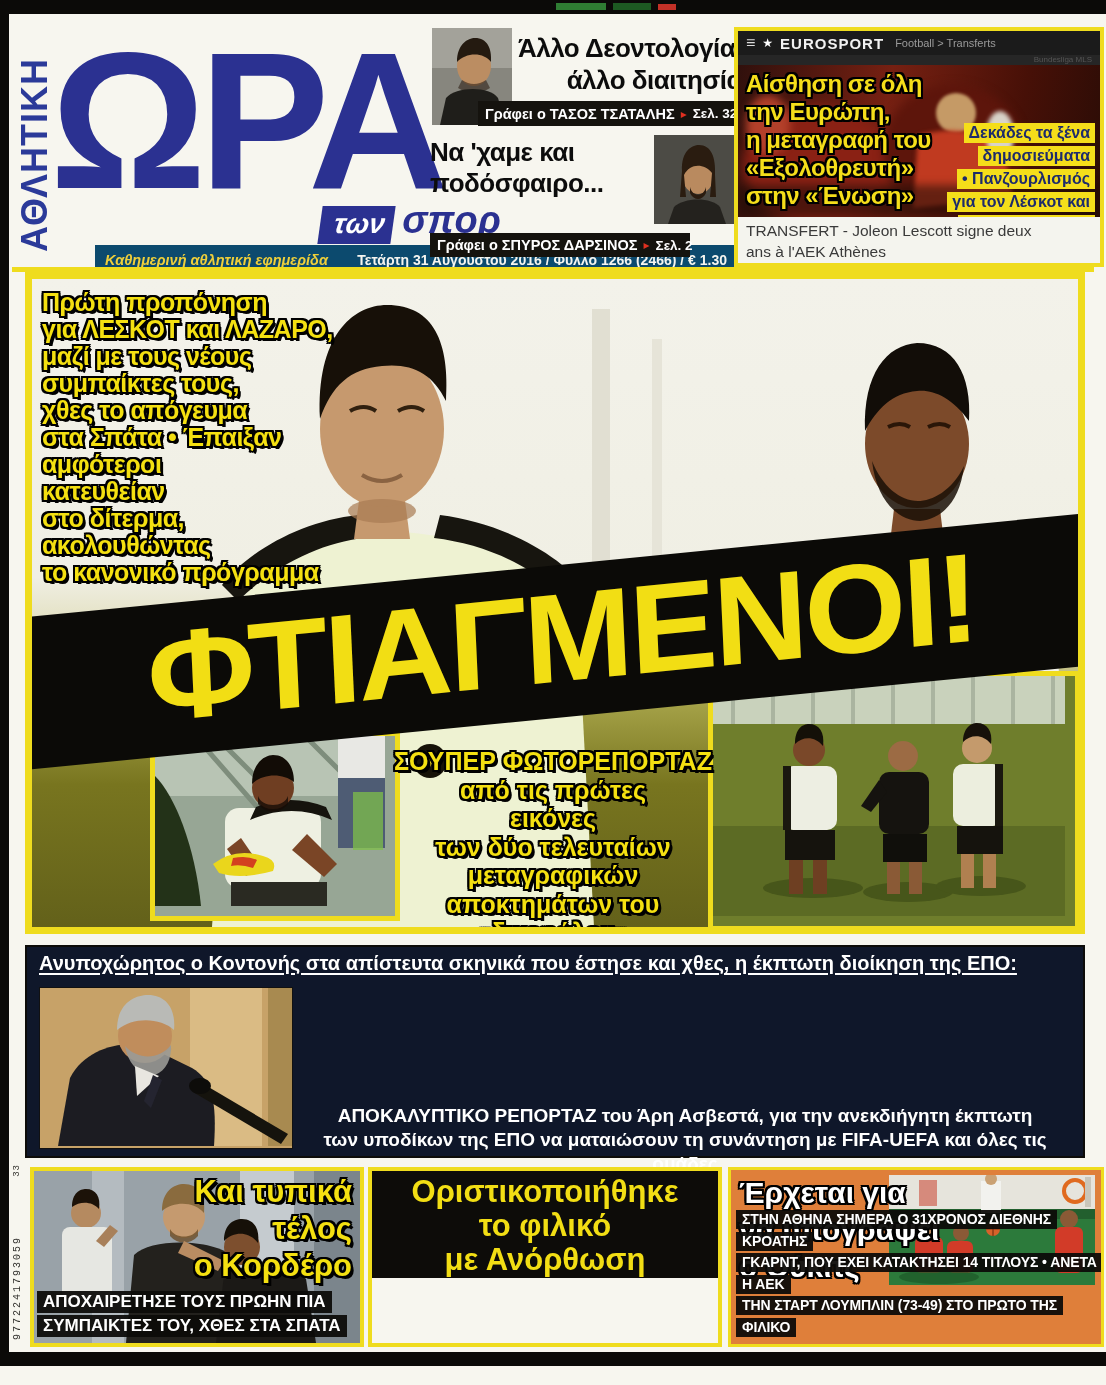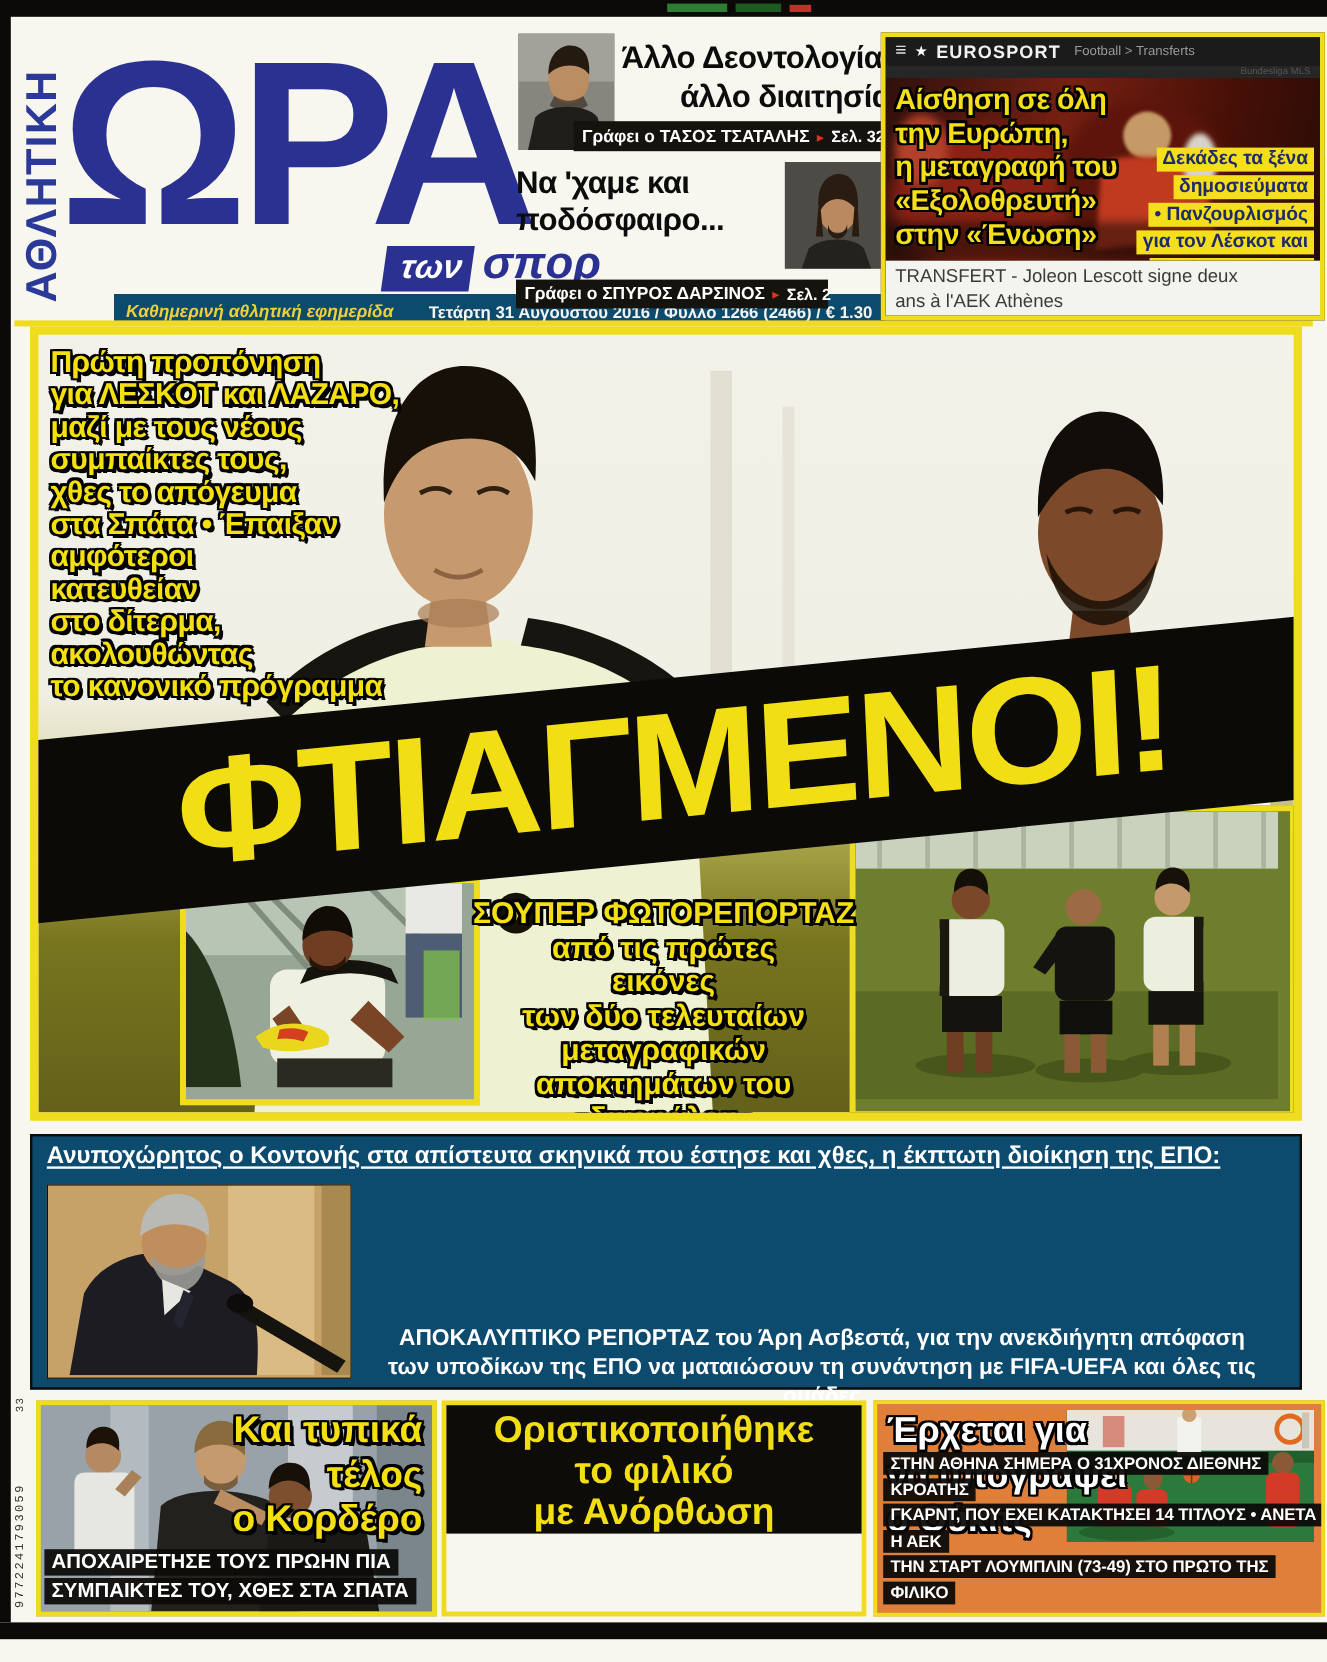--- a/index.html
+++ b/index.html
@@ -122,21 +122,21 @@
   .main-deck {
     position:absolute; left:356px; top:468px; width:330px; z-index:4; text-align:center;
     font-size:25px; font-weight:800; line-height:28.5px; color:#f4e011;
   }
   .inset { position:absolute; border:5px solid #efdc1e; z-index:2; overflow:hidden; }
   .inset1 { left:118px; top:452px; width:240px; height:180px; background:#97a695; }
   .inset2 { left:676px; top:392px; width:362px; height:250px; background:#6f7e2c; }
   
   .epo-box {
     left:25px; top:945px; width:1060px; height:213px;
-    background:#0c4a6e; border:2px solid #0d0c09; box-sizing:border-box;
+    background:#0f172a; border:2px solid #0d0c09; box-sizing:border-box;
   }
   .epo-kicker {
     padding:5px 12px 3px; font-size:20px; font-weight:700; color:#fff;
     text-decoration:underline; text-underline-offset:3px; white-space:nowrap;
   }
   .epo-photo { position:absolute; left:12px; top:40px; width:252px; height:160px; overflow:hidden; border:1px solid #111; background:#c7a268; }
   .epo-head {
     position:absolute; left:268px; top:34px; width:780px; text-align:center;
     font-size:52px; font-weight:800; line-height:59px; color:#fff; letter-spacing:-1px;
     text-shadow:2px 2px 0 rgba(0,0,0,0.45);
@@ -419,21 +419,21 @@
         <path d="M18,158 L30,90 C45,60 82,52 107,58 L152,80 C172,92 177,112 174,158 Z" fill="#1c1c22"></path>
         <circle cx="105" cy="48" r="27" fill="#c08d5c"></circle>
         <path d="M77,42 C77,15 95,7 108,7 C127,7 136,22 134,42 C121,30 94,28 77,42 Z" fill="#b9bab6"></path>
         <path d="M85,58 C89,80 104,89 115,87 C126,83 132,70 131,57 C120,71 99,73 85,58 Z" fill="#9a9a96" opacity="0.9"></path>
         <path d="M95,78 l24,10 l-22,20 Z" fill="#e8e6e0"></path>
         <path d="M113,87 l9,5 l-11,28 l-7,-7 Z" fill="#242430"></path>
         <path d="M160,94 l88,52 l-7,10 l-88,-52 Z" fill="#15130d"></path>
         <ellipse cx="160" cy="98" rx="11" ry="8" fill="#0d0c0a"></ellipse>
       </svg>
     </div>
-    <div class="epo-deck ml">ΑΠΟΚΑΛΥΠΤΙΚΟ ΡΕΠΟΡΤΑΖ του Άρη Ασβεστά, για την ανεκδιήγητη απόφαση
+    <div class="epo-deck ml">ΑΠΟΚΑΛΥΠΤΙΚΟ ΡΕΠΟΡΤΑΖ του Άρη Ασβεστά, για την ανεκδιήγητη έκπτωτη
 των υποδίκων της ΕΠΟ να ματαιώσουν τη συνάντηση με FIFA-UEFA και όλες τις ομάδες</div>
   </section>
 
   <section class="bl-box">
     <svg class="abs" style="left:0;top:0;" width="326" height="172" viewBox="0 0 326 172" aria-hidden="true">
       <rect width="326" height="172" fill="#99a2a8"></rect>
       <rect x="206" width="54" height="172" fill="#cfd6d8" opacity="0.8"></rect>
       <rect x="58" width="32" height="172" fill="#c6ccd0" opacity="0.6"></rect>
       <rect x="280" width="46" height="172" fill="#7b858c"></rect>
       <circle cx="52" cy="42" r="15" fill="#b58a60"></circle>

